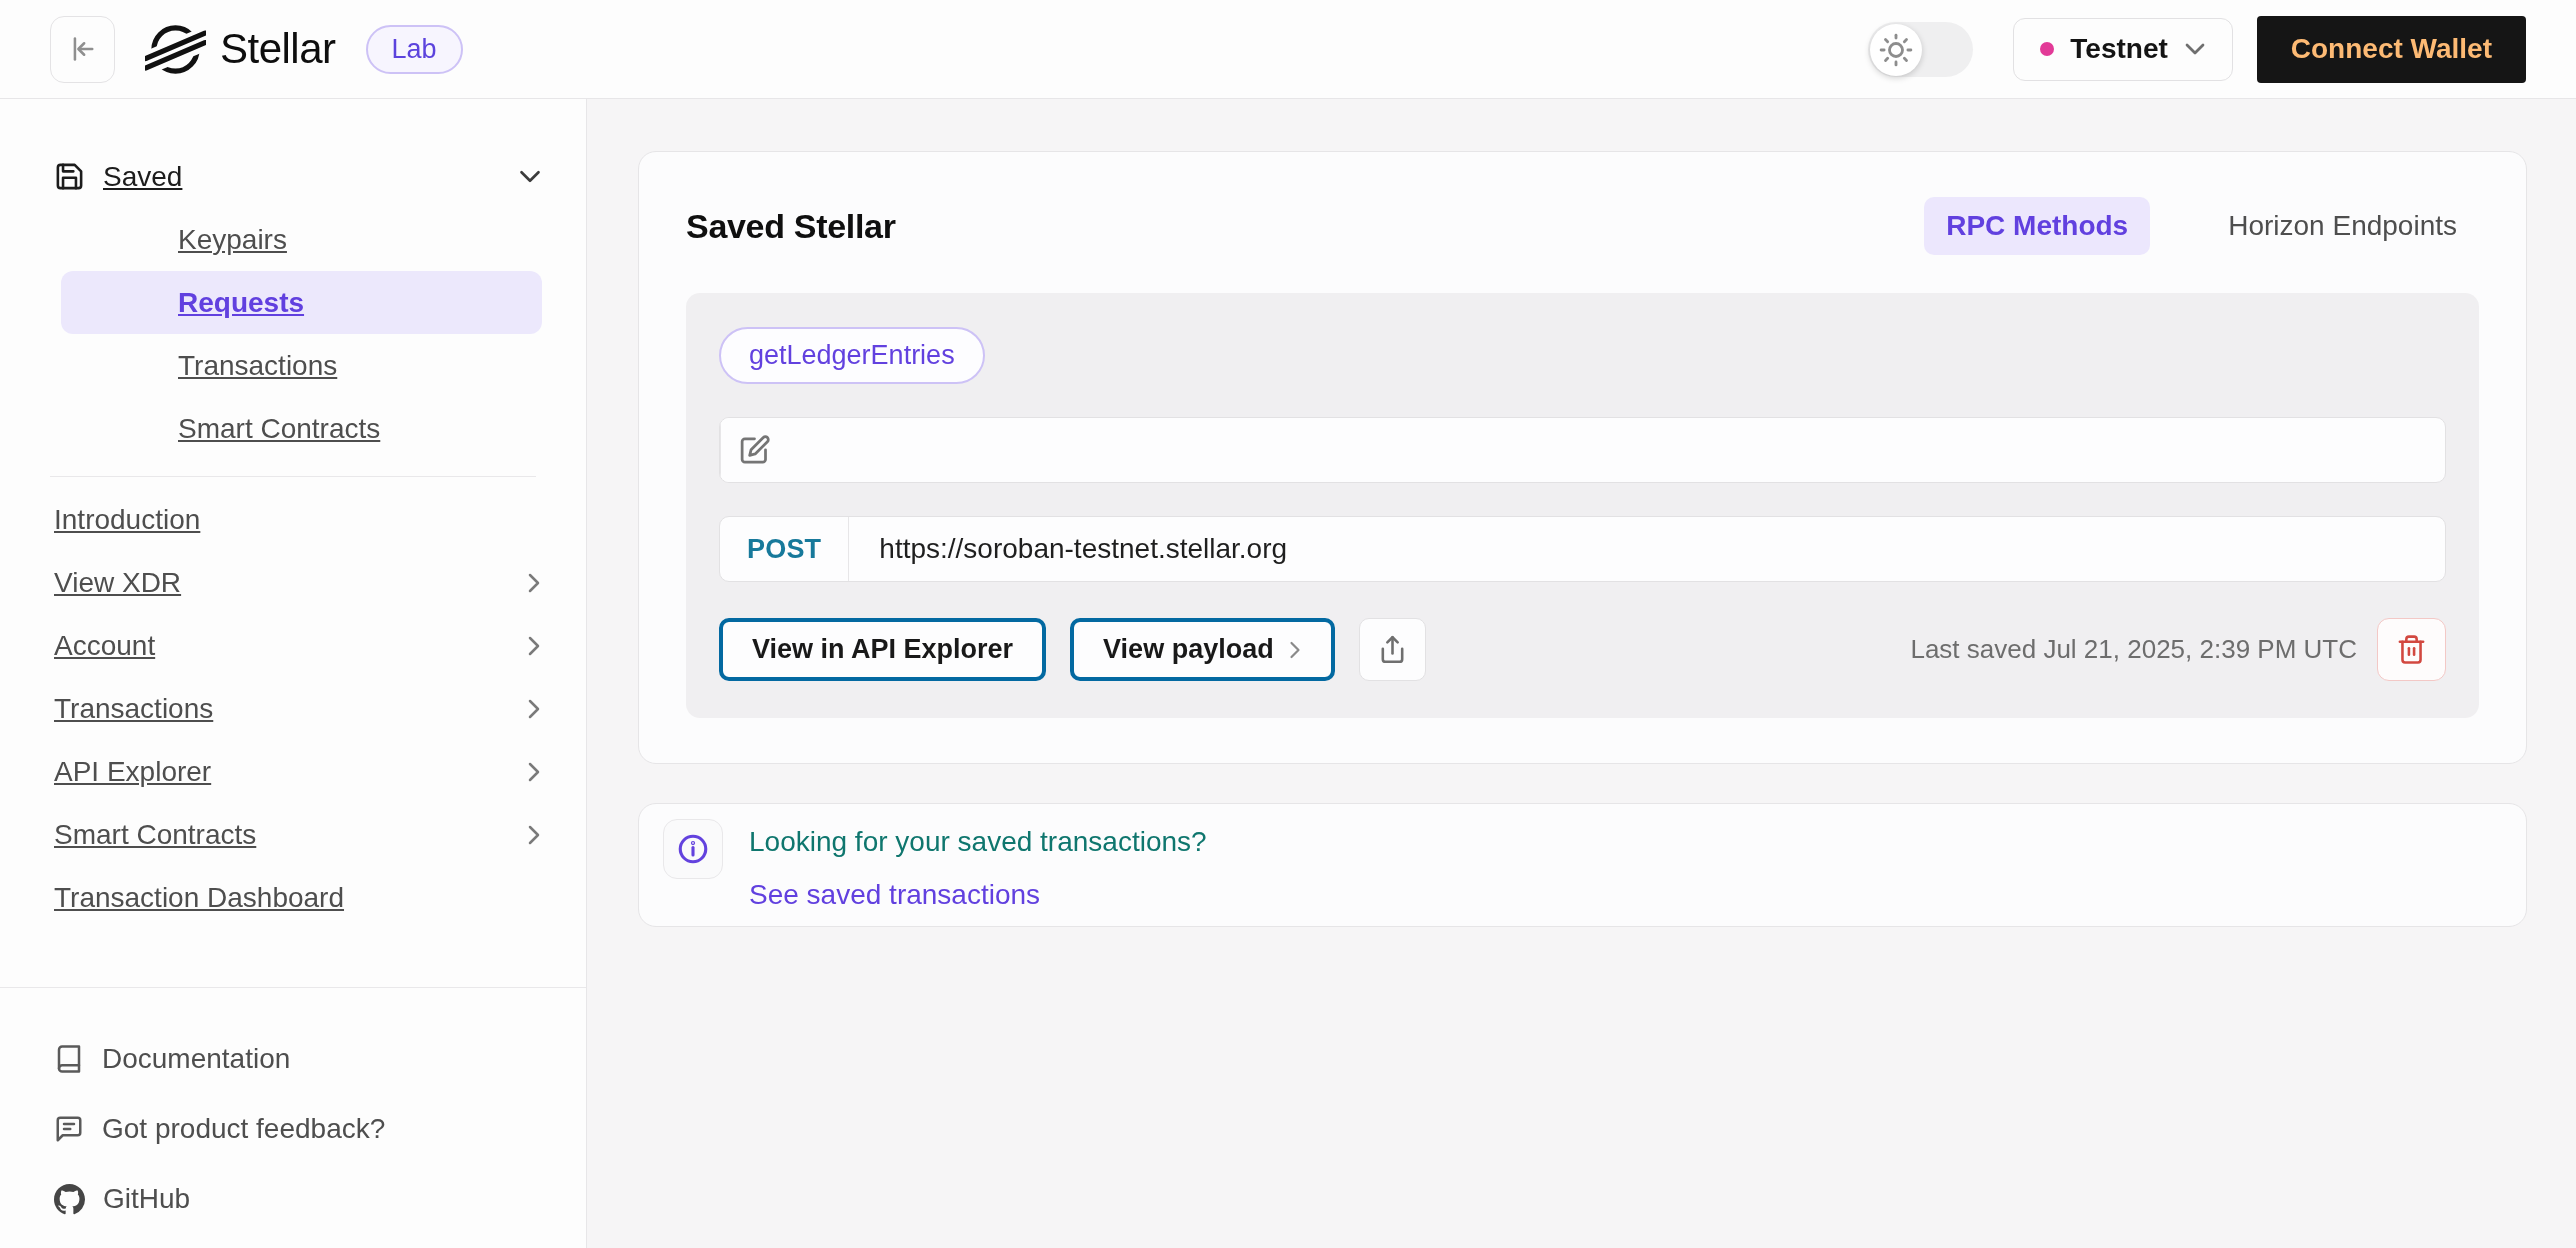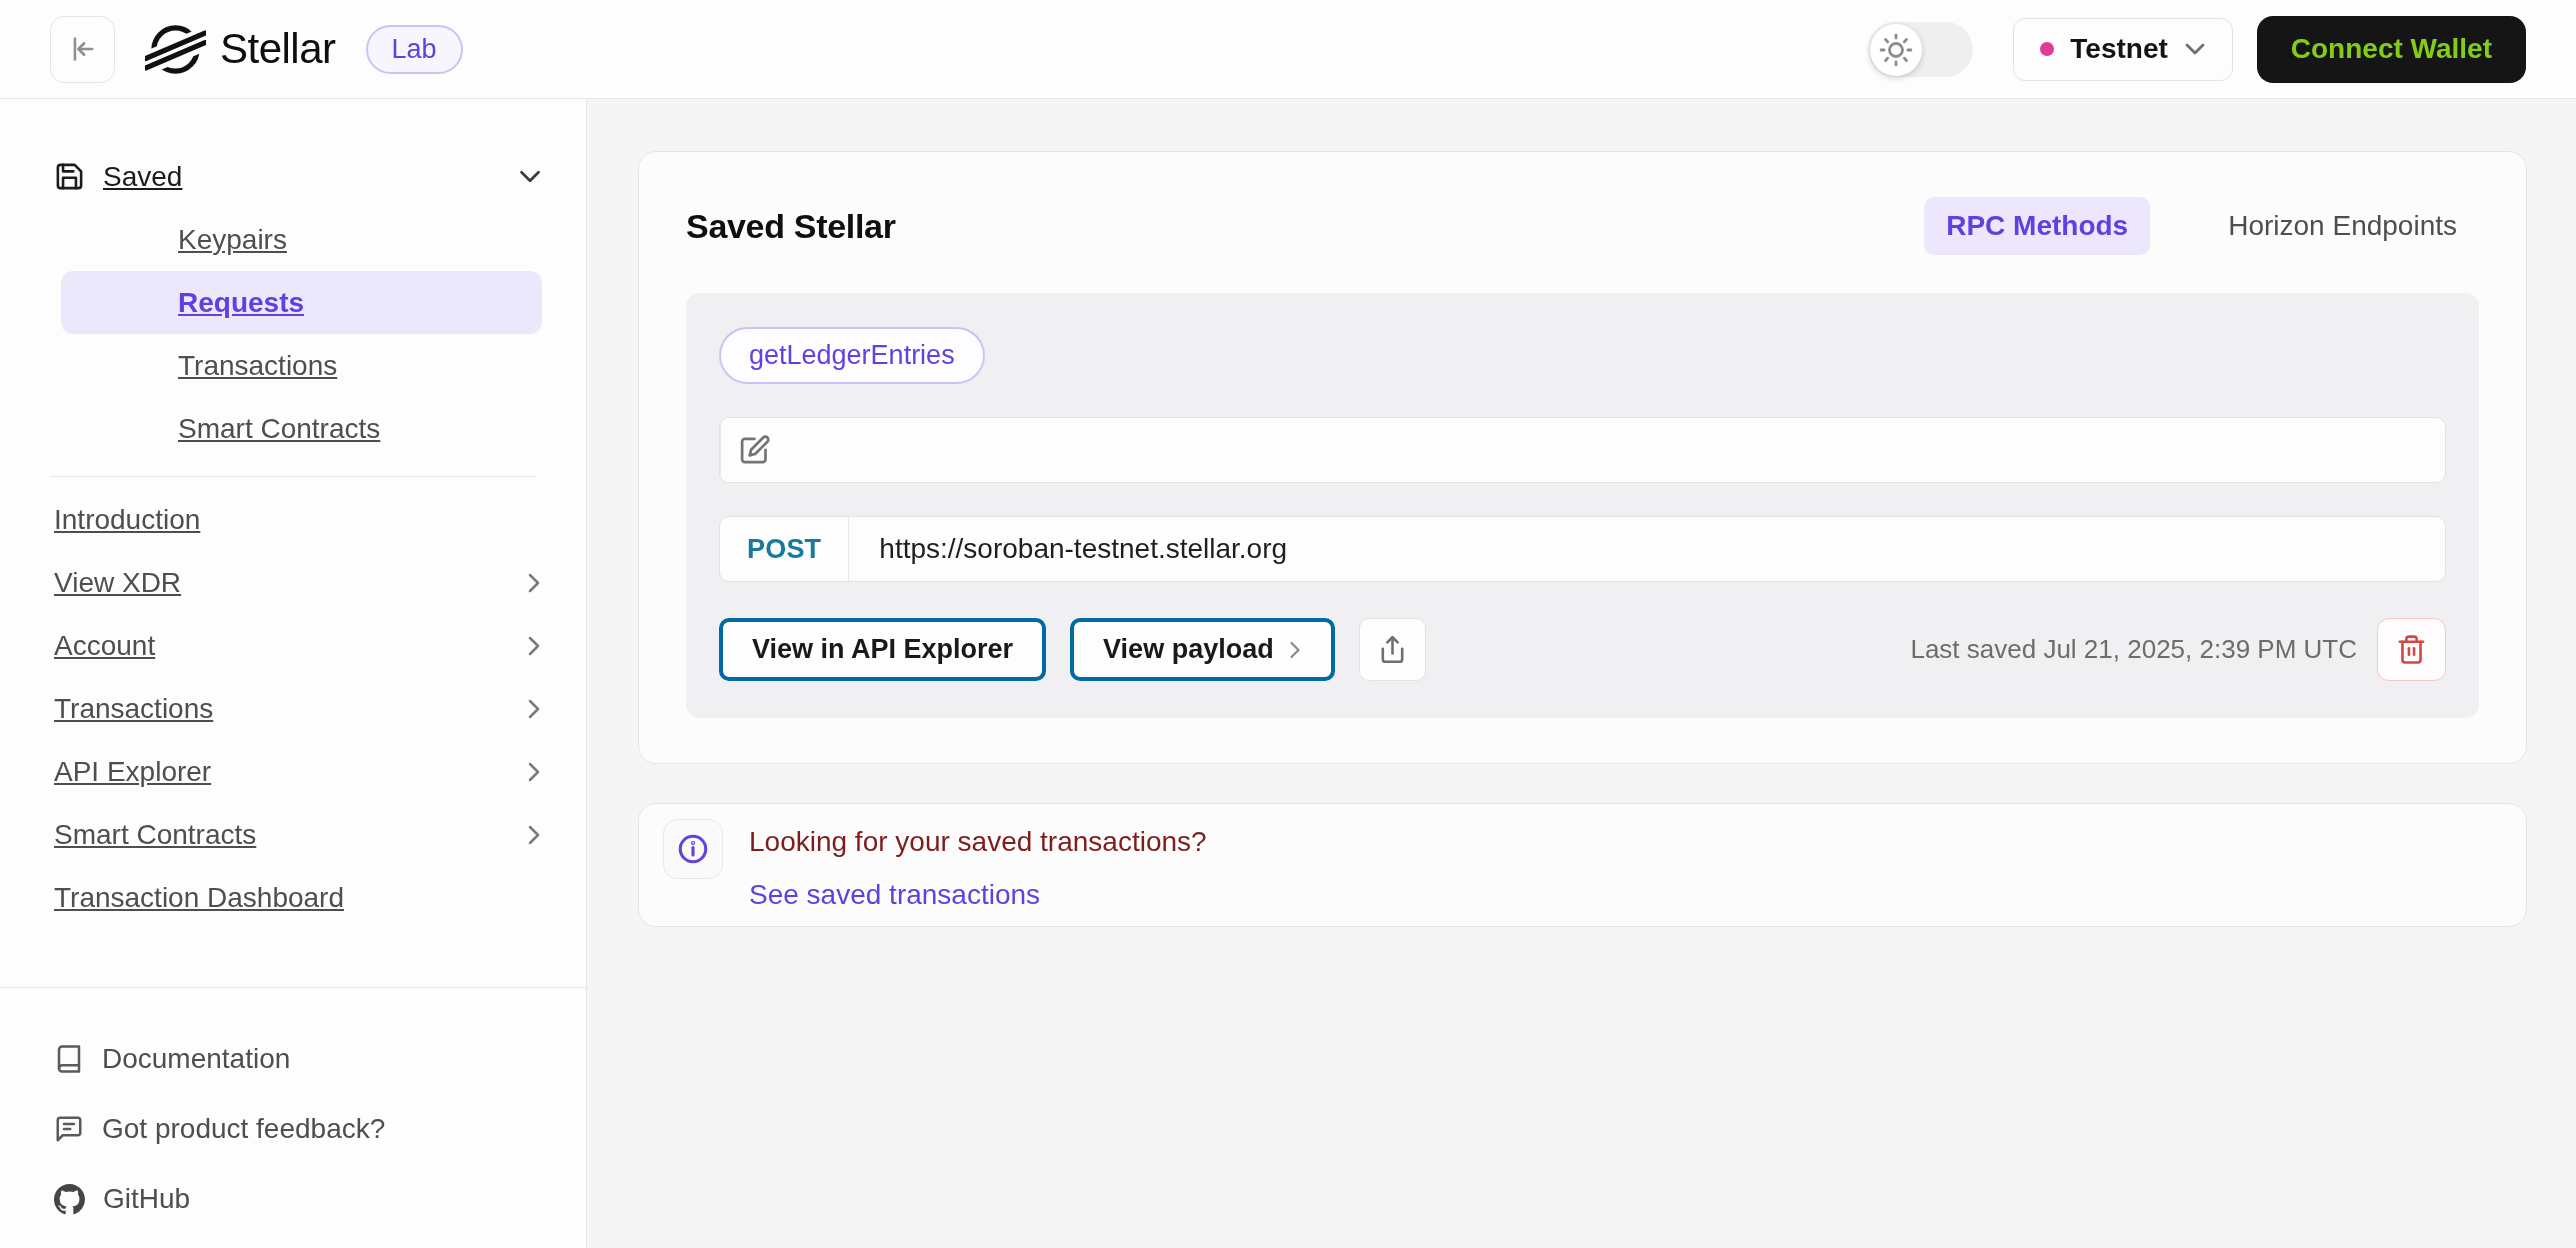--- a/index.html
+++ b/index.html
@@ -35,22 +35,22 @@
     background:#ffffff; box-shadow:0 2px 6px rgba(0,0,0,.18);
     display:flex; align-items:center; justify-content:center;
   }
   .network-btn {
     height:63px; background:#fdfdfd; border:1px solid #e2e1e3; border-radius:12px;
     display:flex; align-items:center; gap:16px; padding:12px 26px; cursor:pointer; margin-right:24px;
   }
   .network-dot { width:14px; height:14px; border-radius:50%; background:#e23a97; }
   .network-label { font-size:28px; font-weight:600; color:#141414; }
   .connect-btn {
-    height:67px; background:#151515; color:#84cc16; font-size:28px; font-weight:700;
-    border:none; border-radius:16px; padding:0 34px; cursor:pointer;
+    height:67px; background:#151515; color:#fdba74; font-size:28px; font-weight:700;
+    border:none; border-radius:4px; padding:0 34px; cursor:pointer;
     font-family:"Liberation Sans", sans-serif;
   }
 
   
   .shell { display:flex; height:1149px; }
 
   
   .sidebar {
     width:587px; background:#fdfdfd; border-right:1px solid #e7e6e8;
     display:flex; flex-direction:column;
@@ -122,21 +122,21 @@
   }
 
   .card-info {
     margin-top:39px; padding:15px 24px 15px 24px; display:flex; align-items:flex-start; gap:26px;
   }
   .info-tile {
     width:60px; height:60px; background:#fafafb; border:1px solid #e9e8ea; border-radius:14px;
     display:flex; align-items:center; justify-content:center; flex:none;
   }
   .info-texts { padding-top:7px; }
-  .info-title { font-size:28px; font-weight:500; color:#7f1d1d; }
+  .info-title { font-size:28px; font-weight:500; color:#0f766e; }
   .info-link { display:inline-block; margin-top:21px; font-size:28px; font-weight:500; color:#6140df; cursor:pointer; }
 </style>
 </head>
 <body>
 
 <header class="app-header">
   <button class="collapse-btn">
     <span>
       <svg width="30" height="30" viewBox="0 0 26 26" fill="none" stroke="#8f8f8f" stroke-width="2.2" stroke-linecap="round" stroke-linejoin="round">
         <path d="M6 4v18"></path>

